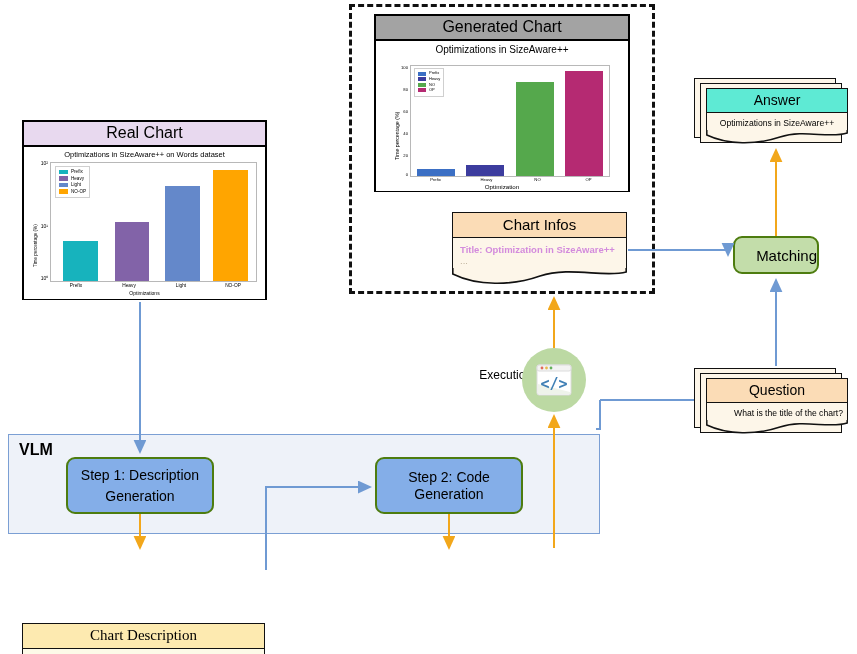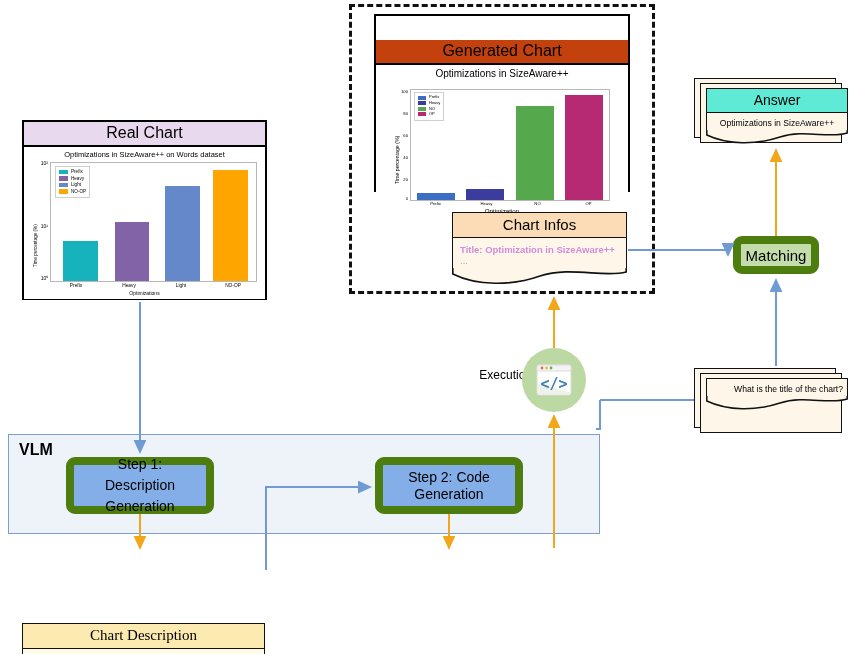--- a/index.html
+++ b/index.html
@@ -35,22 +35,22 @@
   .doc .dochead{text-align:center;border-bottom:1.6px solid #111;
                 font-size:15px;padding:3px 0 4px;}
   .doc .docbody{padding:6px 7px 4px 7px;}
   .wave{display:block;width:100%;}
 
   
   .mono{font-family:"Liberation Mono", monospace;font-size:10.5px;
         line-height:13.5px;white-space:pre;}
 
   
-  .rbox{border:8px solid #4d7c0f;border-radius:9px;display:flex;
-        align-items:center;justify-content:center;text-align:center;}
+  .rbox{border:2px solid #4d7c0f;border-radius:9px;display:flex;
+        align-items:center;justify-content:flex-end;text-align:center;}
 
   .vlm{border:1.5px solid #7b9fd4;background:#eef2f9;}
   .vlm-label{position:absolute;left:10px;top:6px;font-size:16px;font-weight:bold;}
 
   .dashbox{border:3px dashed #111;}
 
   svg{display:block;overflow:visible;}
   .stack{position:absolute;border:1.5px solid #111;background:#fdf6e9;}
 </style>
 </head>
@@ -101,21 +101,21 @@
       <div class="xtick" style="left:183px;top:136px;width:52px;font-size:4.8px;">NO-OP</div>
 
       <div class="xlab" style="top:143px;font-size:5px;">Optimizations</div>
     </div>
   </div>
 </div>
 
 <div class="abs dashbox" style="left:349px;top:4px;width:306px;height:290px;"></div>
 
 <div class="abs panel" style="left:374px;top:14px;width:256px;height:178px;">
-  <div class="panel-title" style="background:#c2410c;margin-top:24px;">Generated Chart</div>
+  <div class="panel-title" style="background:#a3a3a3;">Generated Chart</div>
   <div class="panel-body" style="height:150px;position:relative;">
     <div class="mpl">
       <div class="mpl-suptitle" style="top:3px;font-size:10px;">Optimizations in SizeAware++</div>
 
       <div class="ylab" style="left:18px;top:119px;font-size:5.2px;">Time percentage (%)</div>
 
       <div class="ytick" style="left:14px;top:24px;width:18px;font-size:4.2px;">100</div>
       <div class="ytick" style="left:14px;top:46px;width:18px;font-size:4.2px;">80</div>
       <div class="ytick" style="left:14px;top:68px;width:18px;font-size:4.2px;">60</div>
       <div class="ytick" style="left:14px;top:90px;width:18px;font-size:4.2px;">40</div>
@@ -211,20 +211,21 @@
       <path d="M0.8,0 L0.8,5 C22,15 50,15 74,7 C98,-1 124,9 141.2,3 L141.2,0" fill="#fdf6e9" stroke="#111" stroke-width="1.5"></path>
     </svg>
   </div>
 </div>
 
 <div class="abs" style="left:694px;top:368px;width:160px;height:72px;">
   <div class="abs stack" style="left:0;top:0;width:142px;height:60px;"></div>
   <div class="abs stack" style="left:6px;top:5px;width:142px;height:60px;"></div>
   <div class="doc abs" style="left:12px;top:10px;width:142px;">
     <div class="docbox">
+      <div class="dochead" style="background:#fbdcb6;font-size:14px;">Question</div>
       <div class="docbody" style="padding:5px 4px 2px;font-size:8.6px;text-align:right;">
         <span>What is the title of the chart?</span>
       </div>
     </div>
     <svg class="wave" viewBox="0 0 142 12" preserveAspectRatio="none" height="12">
       <path d="M0.8,0 L0.8,5 C22,15 50,15 74,7 C98,-1 124,9 141.2,3 L141.2,0" fill="#fdf6e9" stroke="#111" stroke-width="1.5"></path>
     </svg>
   </div>
 </div>
 

